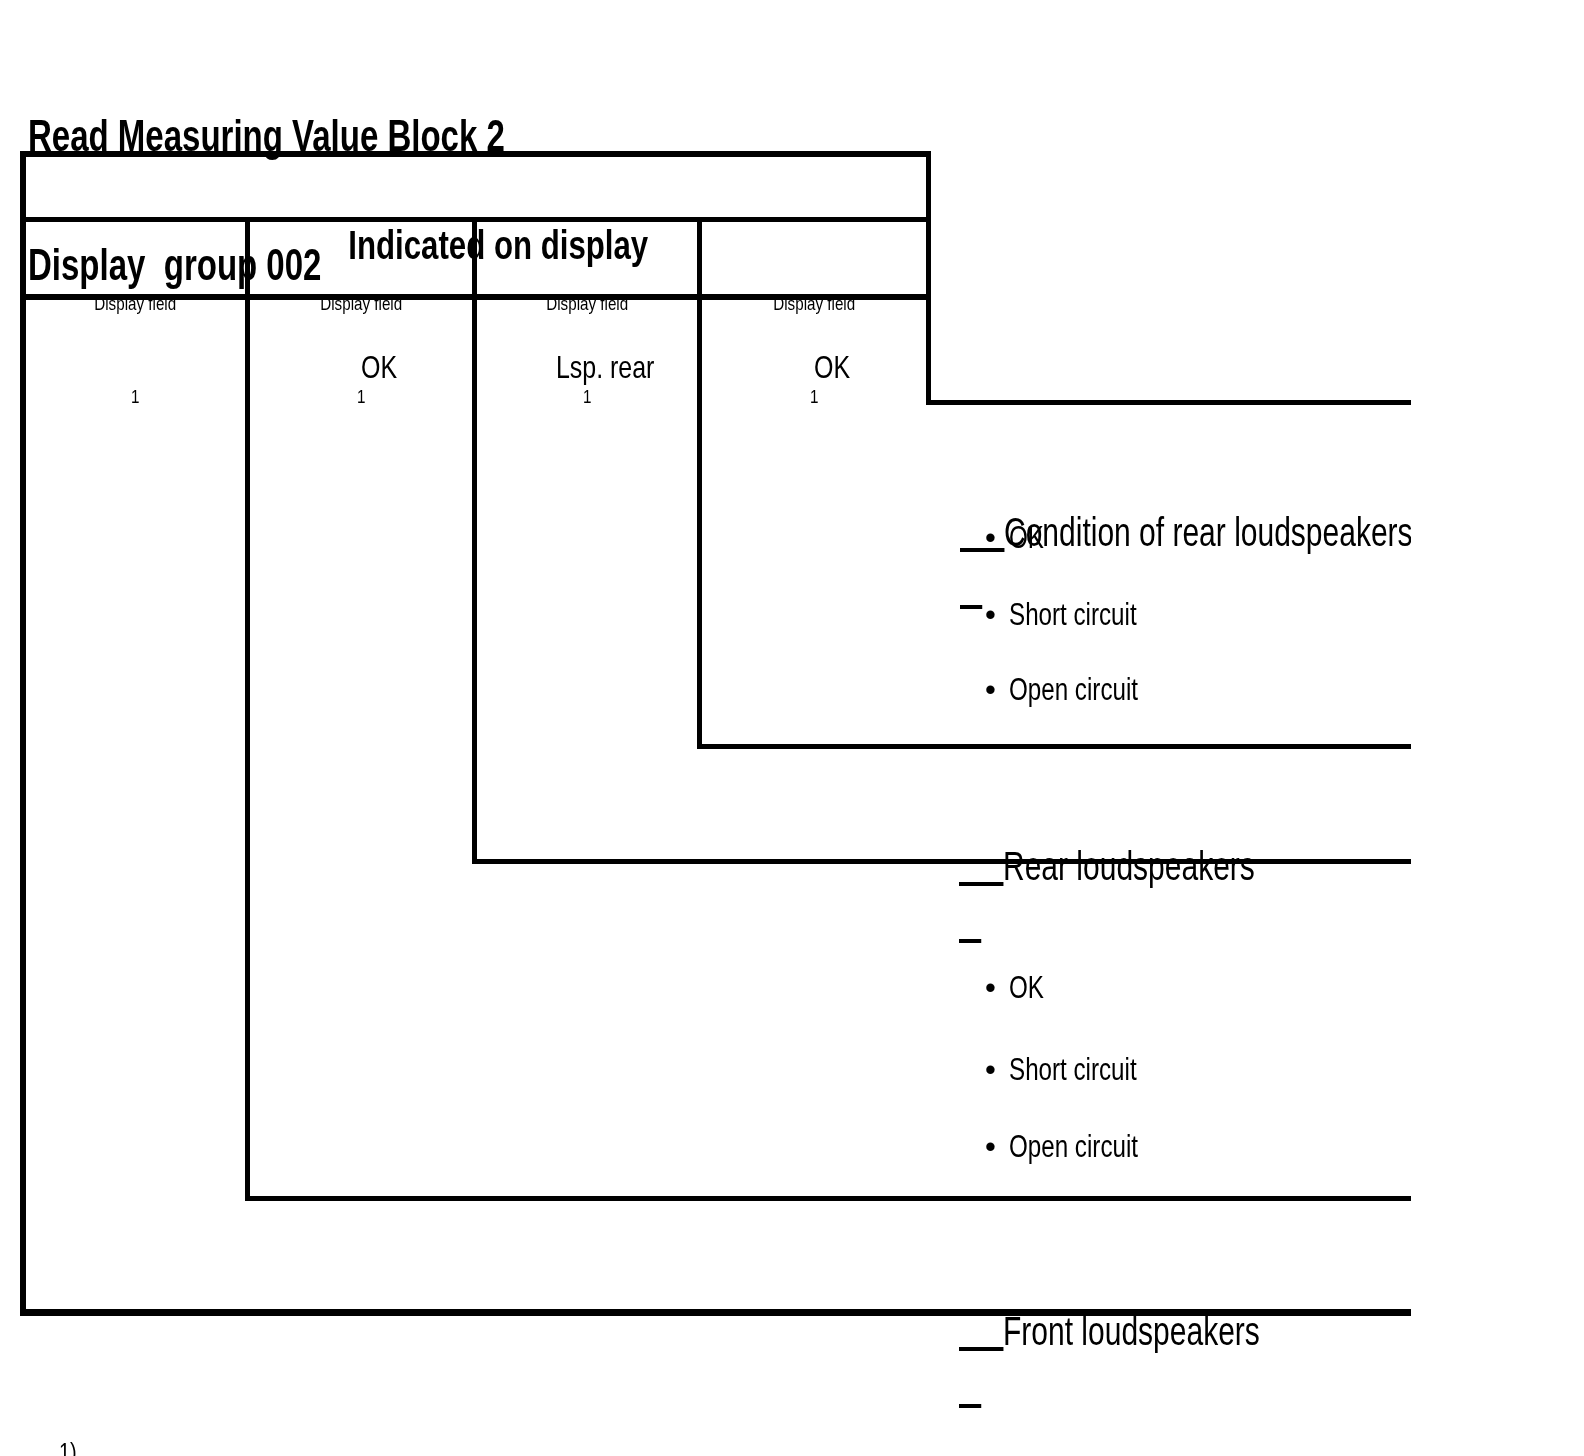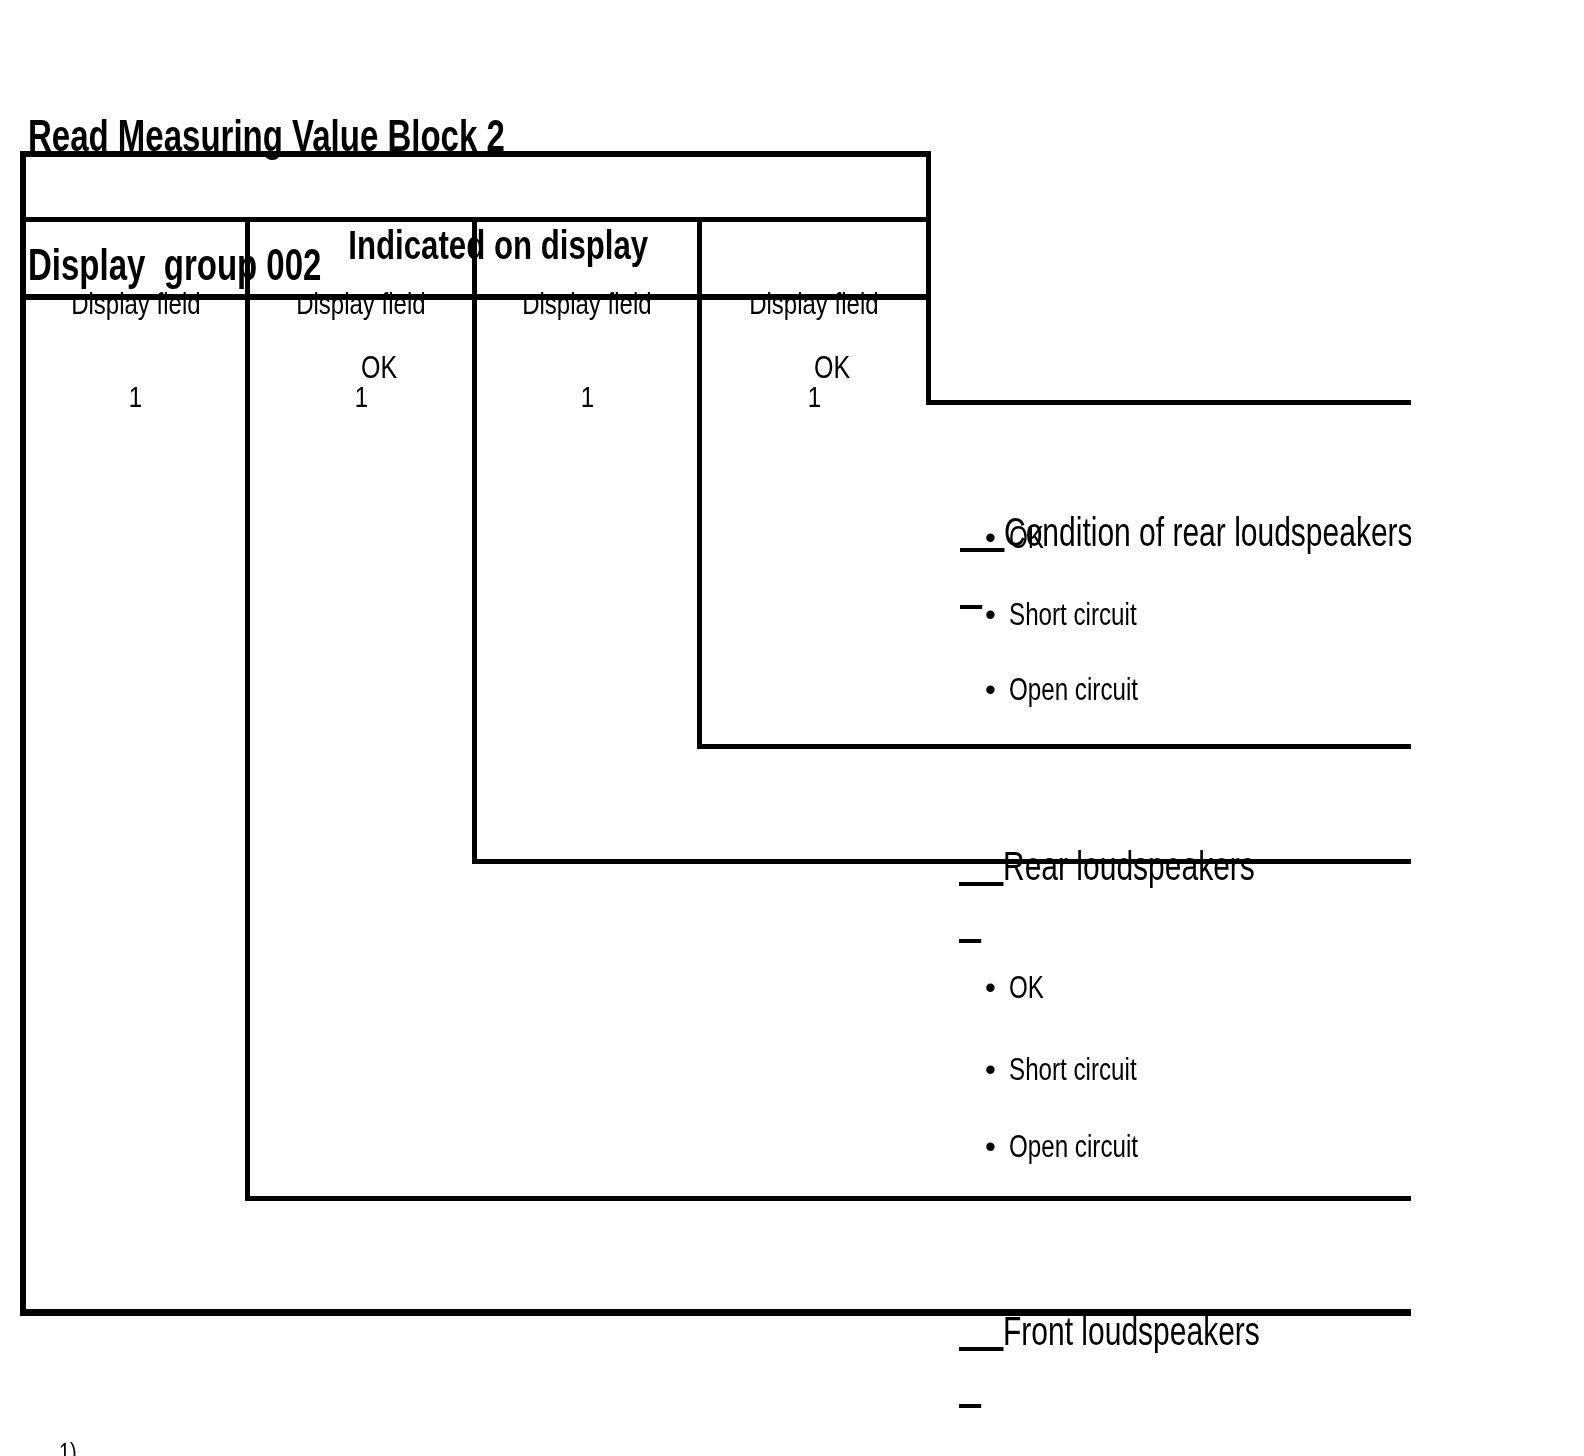--- a/index.html
+++ b/index.html
@@ -18,21 +18,21 @@
   .abs { position: absolute; white-space: pre; }
   .ctr { text-align: center; }
   .scx { display: inline-block; white-space: pre; }
   .o-l { transform-origin: 0 50%; }
   .o-c { transform-origin: 50% 50%; }
   .x75 { transform: scaleX(0.75); }
   .x78 { transform: scaleX(0.78); }
   .x80 { transform: scaleX(0.80); }
   .title   { font-size: 44px; font-weight: bold; line-height: 43px; }
   .thead   { font-size: 40px; font-weight: bold; line-height: 57px; }
-  .chead   { font-size: 30px; line-height: 31px; }
+  .chead   { font-size: 19px; line-height: 31px; }
   .cval    { font-size: 32px; line-height: 38px; }
   .sec     { font-size: 40px; line-height: 57px; text-decoration: underline; }
   .bul     { font-size: 31px; line-height: 38px; }
   .foot    { font-size: 33px; line-height: 44px; }
   sup.fm   { font-size: 25px; position: relative; top: -14px; margin-left: 7px; }
   sup.fm2  { font-size: 25px; position: relative; top: -14px; margin-right: 9px; }
   .bullet-row { display: flex; align-items: center; gap: 13px; }
   .dot { font-size: 31px; line-height: 38px; }
 </style>
 </head>
@@ -78,20 +78,23 @@
     <div><span class="scx o-c x80">1</span></div>
   </div>
   <div class="abs chead ctr" style="left:702px; top:226px; width:224px;">
     <div><span class="scx o-c x80">Display field</span></div>
     <div><span class="scx o-c x80">1</span></div>
   </div>
 
   <div class="abs cval ctr" style="left:250px; top:310px; width:222px;">
     <span class="scx o-c x78">OK</span>
   </div>
+  <div class="abs cval ctr" style="left:477px; top:310px; width:220px;">
+    <span class="scx o-c x78">Lsp. rear</span>
+  </div>
   <div class="abs cval ctr" style="left:702px; top:310px; width:224px;">
     <span class="scx o-c x78">OK</span>
   </div>
 
   <div class="abs sec" style="left:960px; top:438px;">
     <span class="scx o-l x75"><span>Condition of rear loudspeakers</span><sup class="fm">1)</sup></span>
   </div>
   <div class="abs bul bullet-row" style="left:985px; top:519px;">
     <span class="dot">•</span>
     <span class="scx o-l x78">OK</span>

